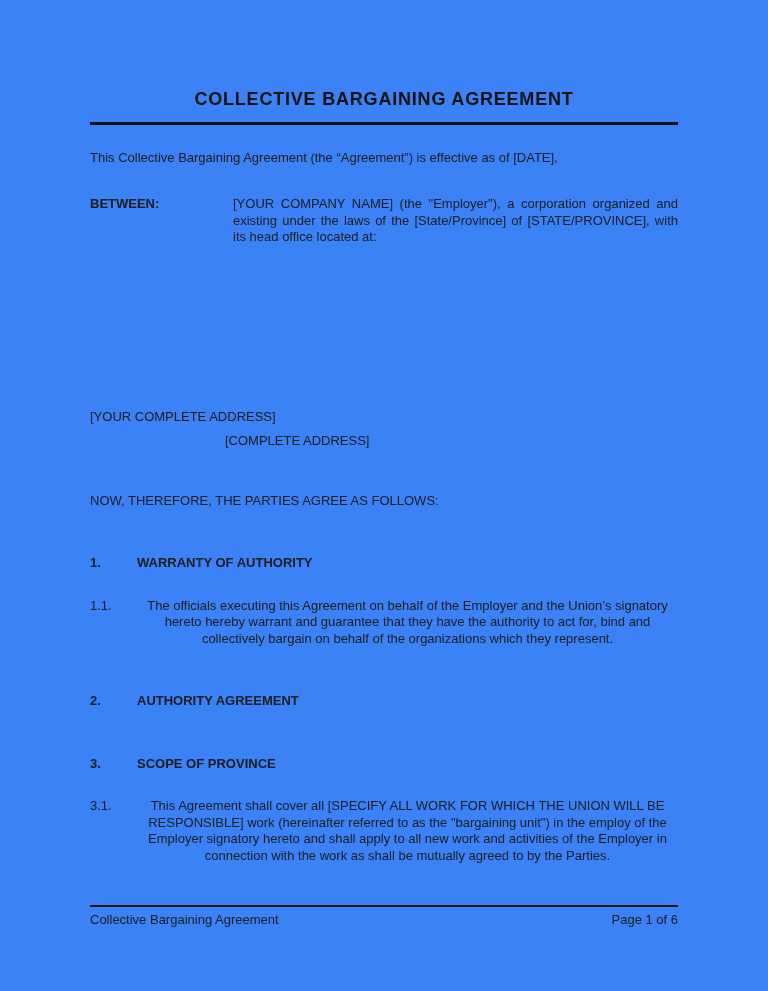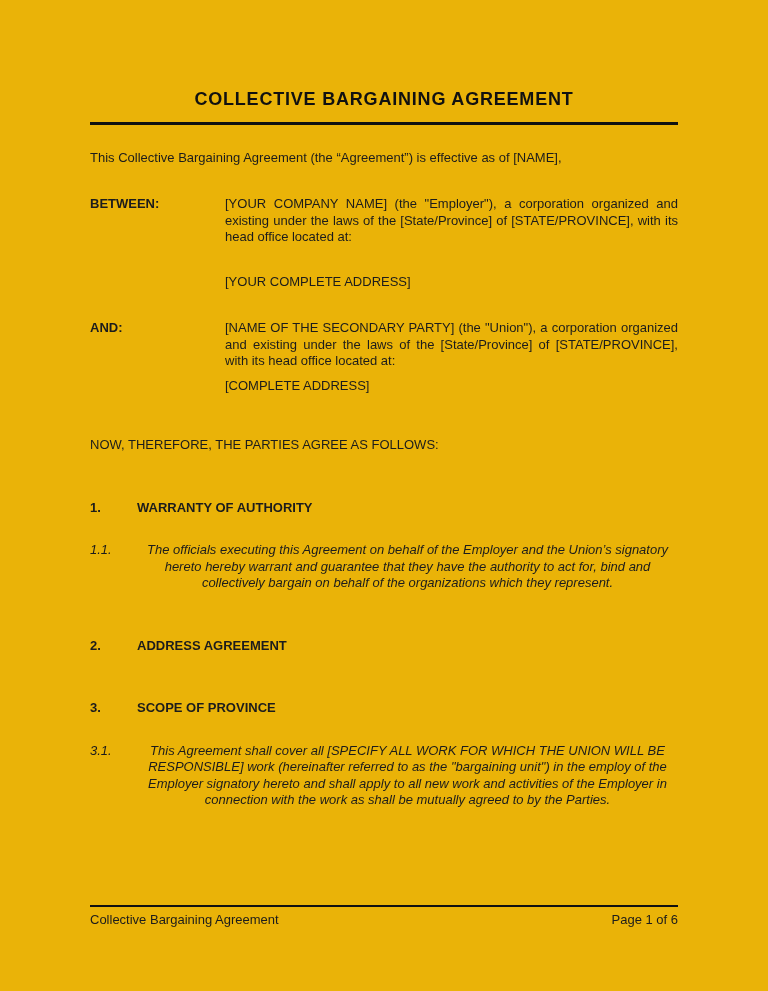--- a/index.html
+++ b/index.html
@@ -2,21 +2,21 @@
 <html><head>
 <meta charset="utf-8">
 <style>
   * { margin: 0; padding: 0; box-sizing: border-box; }
   html, body { background: #ffffff; }
   .page {
     position: relative;
     width: 768px;
     height: 991px;
     margin: 0 auto;
-    background: #eab308;
+    background: #3b82f6;
     font-family: "Liberation Sans", "DejaVu Sans", sans-serif;
     color: #1c1c1c;
     font-size: 13px;
     line-height: 1.27;
     overflow: hidden;
   }
   .content { padding: 88px 90px 0 90px; }
 
   .doc-title {
     font-size: 18px;
@@ -25,34 +25,34 @@
     letter-spacing: 0.8px;
     color: #111111;
   }
   .title-rule {
     height: 3px;
     background: #111111;
     margin-top: 11px;
   }
   .intro { margin-top: 25px; }
 
-  .party-row { display: flex; margin-top: 30px; }
+  .party-row { display: flex; margin-top: 30px; gap: 8px; }
   .party-label { width: 135px; font-weight: bold; flex: 0 0 135px; }
   .party-body { flex: 1; text-align: justify; }
   .party-name { font-weight: normal; }
   .party-address-row { display: flex; }
   .party-address-row .spacer { flex: 0 0 135px; }
-  .address-between { margin-top: 28px; }
+  .address-between { margin-top: 28px; flex-direction: column; }
   .address-and { margin-top: 8px; }
 
   .agree-clause { margin-top: 43px; font-weight: normal; }
 
   .section-heading { display: flex; margin-top: 46px; font-weight: bold; }
   .section-number { flex: 0 0 47px; }
-  .clause { display: flex; margin-top: 26px; font-style: italic; }
+  .clause { display: flex; margin-top: 26px; }
   .clause-number { flex: 0 0 47px; }
   .clause-text { flex: 1; text-align: center; }
 
   .footer {
     position: absolute;
     left: 90px;
     right: 90px;
     bottom: 63px;
   }
   .footer-rule { height: 2px; background: #111111; margin-bottom: 5px; }
@@ -60,54 +60,50 @@
 </style>
 </head>
 <body>
 
 <div class="page">
   <div class="content">
 
     <div class="doc-title">COLLECTIVE BARGAINING AGREEMENT</div>
     <div class="title-rule"></div>
 
-    <p class="intro">This Collective Bargaining Agreement (the “Agreement”) is effective as of [NAME],</p>
+    <p class="intro">This Collective Bargaining Agreement (the “Agreement”) is effective as of [DATE],</p>
 
     <div class="party-row">
       <div class="party-label">BETWEEN:</div>
       <div class="party-body"><span class="party-name">[YOUR COMPANY NAME]</span><span> (the "Employer"), a corporation organized and existing under the laws of the [State/Province] of [STATE/PROVINCE], with its head office located at:</span></div>
     </div>
     <div class="party-address-row address-between">
       <div class="spacer"></div>
       <div>[YOUR COMPLETE ADDRESS]</div>
     </div>
 
-    <div class="party-row">
-      <div class="party-label">AND:</div>
-      <div class="party-body"><span class="party-name">[NAME OF THE SECONDARY PARTY]</span><span> (the "Union"), a corporation organized and existing under the laws of the [State/Province] of [STATE/PROVINCE], with its head office located at:</span></div>
-    </div>
     <div class="party-address-row address-and">
       <div class="spacer"></div>
       <div>[COMPLETE ADDRESS]</div>
     </div>
 
     <p class="agree-clause">NOW, THEREFORE, THE PARTIES AGREE AS FOLLOWS:</p>
 
     <div class="section-heading">
       <div class="section-number">1.</div>
       <div>WARRANTY OF AUTHORITY</div>
     </div>
     <div class="clause">
       <div class="clause-number">1.1.</div>
       <div class="clause-text">The officials executing this Agreement on behalf of the Employer and the Union’s signatory hereto hereby warrant and guarantee that they have the authority to act for, bind and collectively bargain on behalf of the organizations which they represent.</div>
     </div>
 
     <div class="section-heading">
       <div class="section-number">2.</div>
-      <div>ADDRESS AGREEMENT</div>
+      <div>AUTHORITY AGREEMENT</div>
     </div>
 
     <div class="section-heading">
       <div class="section-number">3.</div>
       <div>SCOPE OF PROVINCE</div>
     </div>
     <div class="clause">
       <div class="clause-number">3.1.</div>
       <div class="clause-text">This Agreement shall cover all [SPECIFY ALL WORK FOR WHICH THE UNION WILL BE RESPONSIBLE] work (hereinafter referred to as the "bargaining unit") in the employ of the Employer signatory hereto and shall apply to all new work and activities of the Employer in connection with the work as shall be mutually agreed to by the Parties.</div>
     </div>

